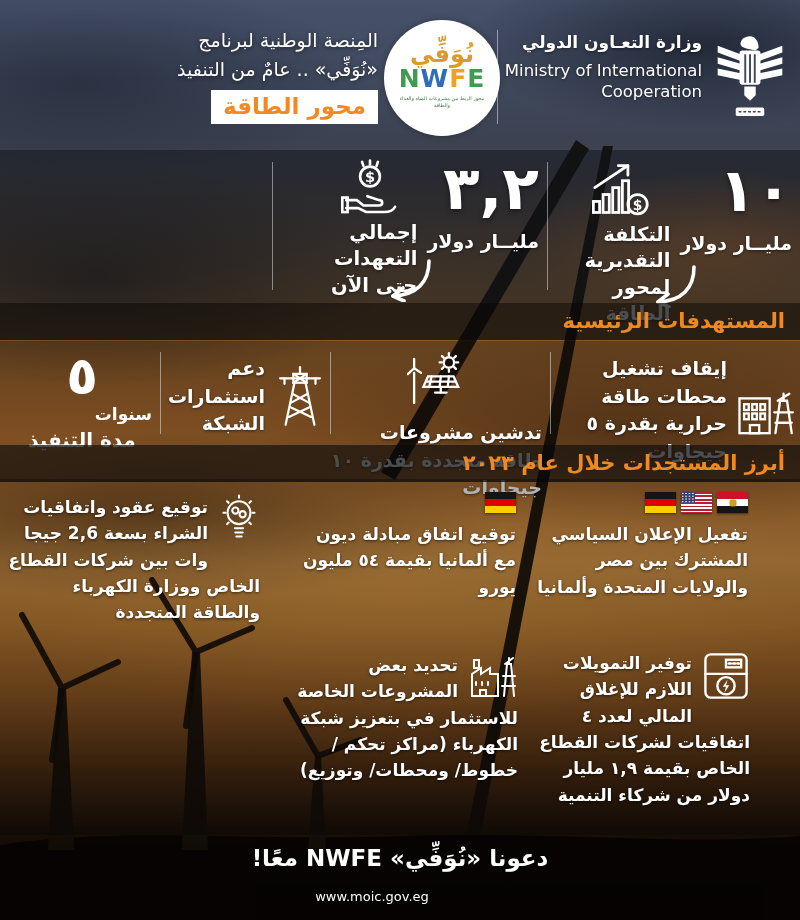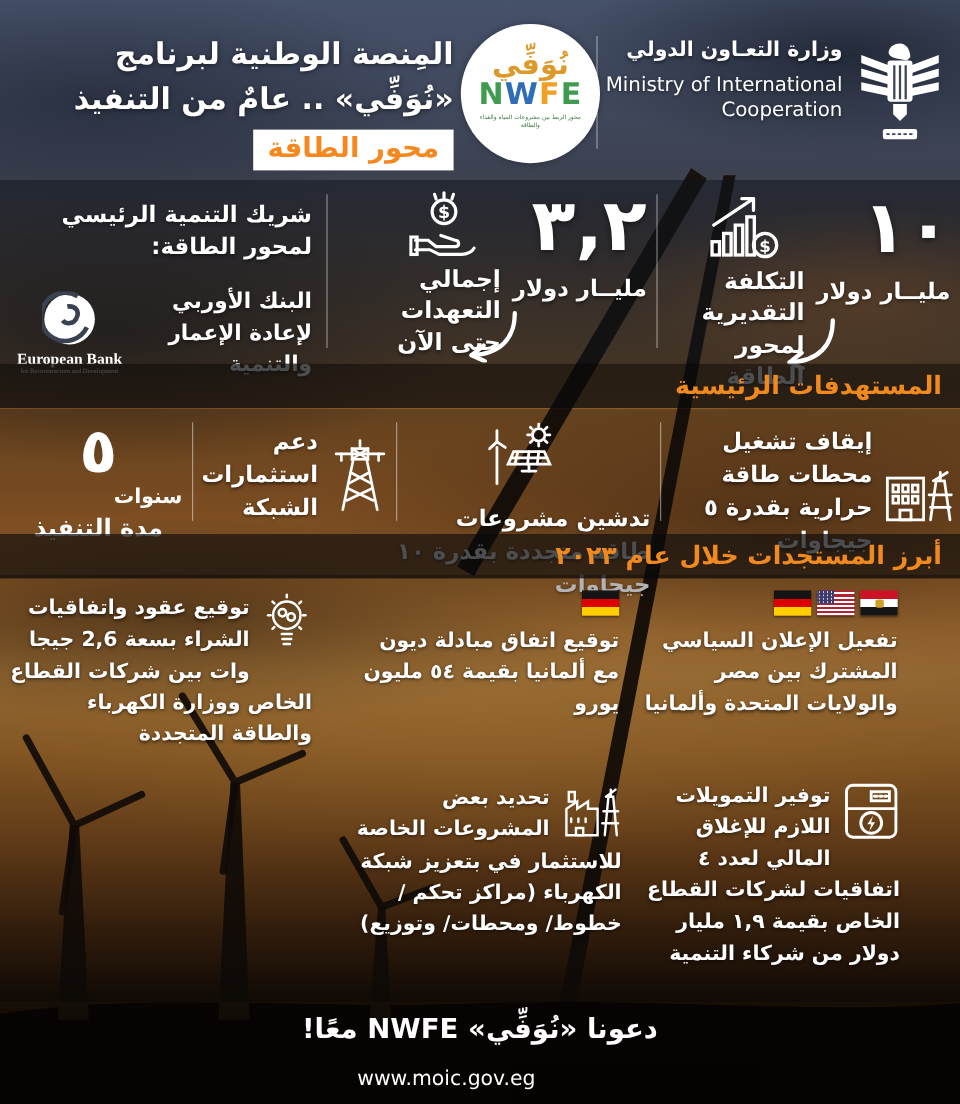--- a/index.html
+++ b/index.html
@@ -28,21 +28,21 @@
   .devs-overlay{position:absolute;left:0;top:479px;width:800px;height:356px;background:rgba(4,4,6,.30);}
   .section-bar{position:absolute;left:0;width:800px;height:37px;background:rgba(7,8,11,.72);
     color:#F08A1E;font-weight:bold;font-size:21px;line-height:37px;text-align:right;
     padding-left:0;box-sizing:border-box;direction:rtl;}
   .section-bar .bar-text{padding-right:15px;display:block;}
   .bar1{top:303px;}
   .bar2{top:445px;}
   .v-div{position:absolute;width:1px;background:rgba(255,255,255,.45);}
   
   .title-block{position:absolute;left:0;top:26px;width:378px;text-align:right;direction:rtl;}
-  .title-line{font-size:25px;font-weight:bold;line-height:1.5;text-shadow:0 1px 4px rgba(0,0,0,.55);}
+  .title-line{font-size:19px;font-weight:normal;line-height:1.5;text-shadow:0 1px 4px rgba(0,0,0,.55);}
   .sector-badge{display:inline-block;margin-top:7px;background:#fff;color:#F5891F;
     font-size:23px;font-weight:bold;padding:3px 12px 5px 12px;}
   .nwfe-circle{position:absolute;left:384px;top:20px;width:116px;height:116px;border-radius:50%;
     background:#fff;text-align:center;direction:rtl;box-shadow:0 0 6px rgba(0,0,0,.3);}
   .nwfe-ar{margin-top:22px;font-size:24px;font-weight:bold;color:#DD9A2B;line-height:1;}
   .nwfe-latin{font-size:25px;font-weight:bold;letter-spacing:1px;line-height:1.05;direction:ltr;}
   .nwfe-latin .l0{color:#3F9B4F}.nwfe-latin .l1{color:#2F6DB5}
   .nwfe-latin .l2{color:#F0A024}.nwfe-latin .l3{color:#3F9B4F}
   .nwfe-tagline{font-size:5px;color:#3F7A3F;margin-top:3px;padding:0 12px;line-height:1.3;}
   .header-div{left:497px;top:30px;height:94px;}
@@ -94,21 +94,21 @@
     transform:translate(-50%,-50%);background:#c9a227;border-radius:2px;}
   .dev-icon{float:right;margin:0 0 6px 10px;}
   .d1{top:492px;right:52px;width:212px;}
   .d2{top:492px;right:284px;width:226px;}
   .d3{top:494px;right:540px;width:252px;}
   .d4{top:650px;right:50px;width:226px;}
   .d5{top:652px;right:282px;width:230px;}
   .d6{top:650px;right:540px;width:252px;}
   
   .cta{position:absolute;left:0;top:845px;width:800px;text-align:center;font-size:23px;font-weight:bold;direction:rtl;}
-  .site{position:absolute;left:0;top:889px;width:744px;text-align:center;font-size:17px;direction:ltr;}
+  .site{position:absolute;left:0;top:889px;width:744px;text-align:center;font-size:13px;direction:ltr;}
   .site a{color:#fff;text-decoration:none;}
   svg{display:block;}
 </style>
 </head>
 <body>
 
 <div class="canvas">
 
   <div class="bg"></div>
   <svg class="turbines" width="800" height="920" viewBox="0 0 800 920">
@@ -233,35 +233,20 @@
       <p class="stat-label">إجمالي التعهدات حتى الآن</p>
     </div>
     <span class="curve-arrow arrow-pledges">
       <svg width="52" height="44" viewBox="0 0 52 44" fill="none" stroke="#fff" stroke-width="3.6" stroke-linecap="round">
         <path d="M46 3 C46 24 34 37 10 38"></path>
           <path d="M10 38 l10 -8 M10 38 l11 5"></path>
       </svg>
     </span>
   </div>
 
-  <div class="partner">
-    <p class="partner-intro">شريك التنمية الرئيسي لمحور الطاقة:</p>
-    <div class="partner-row">
-      <p class="partner-name">البنك الأوربي لإعادة الإعمار والتنمية</p>
-      <div class="ebrd">
-        <svg width="46" height="46" viewBox="0 0 48 48" style="margin:0 auto;">
-          <circle cx="24" cy="24" r="22" fill="#fff"></circle>
-          <path d="M31 4 A21 21 0 1 0 39 31" fill="none" stroke="#3a4150" stroke-width="4"></path>
-          <path d="M22 13 c7 -1 11 4 8 10 c-2 5 -9 6 -12 2" fill="none" stroke="#3a4150" stroke-width="4"></path>
-        </svg>
-        <div class="ebrd-title">European Bank</div>
-        <div class="ebrd-sub">for Reconstruction and Development</div>
-      </div>
-    </div>
-  </div>
 
   <div class="section-bar bar1">
     <span class="bar-text">المستهدفات الرئيسية</span>
   </div>
   <div class="targets-overlay"></div>
   <div class="v-div tg-div" style="left:160px;"></div>
   <div class="v-div tg-div" style="left:330px;"></div>
   <div class="v-div tg-div" style="left:550px;"></div>
 
   <div class="target t1">

